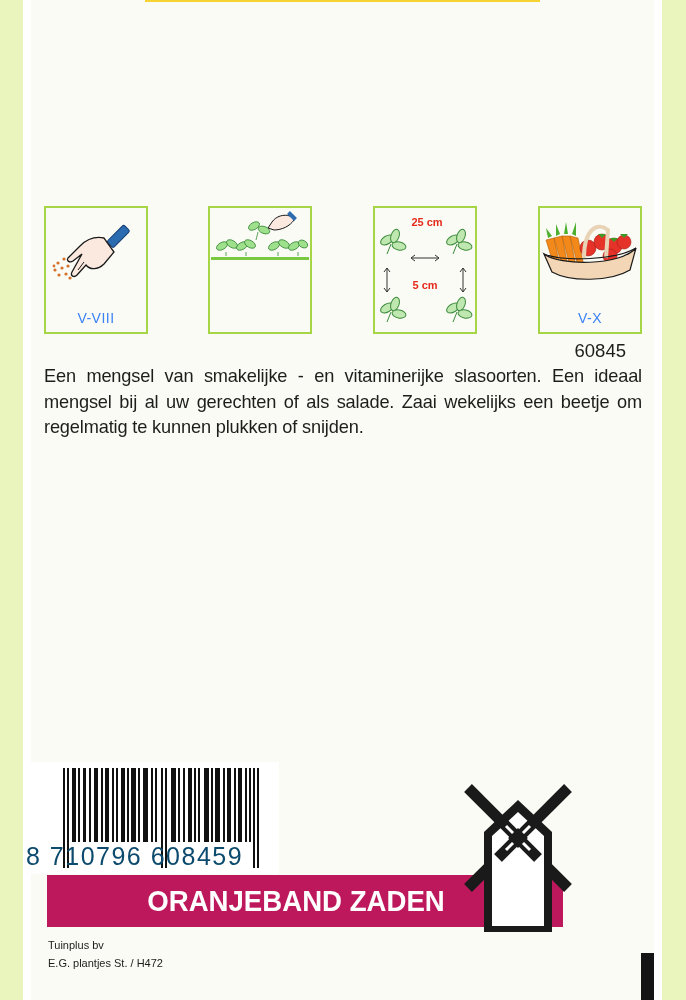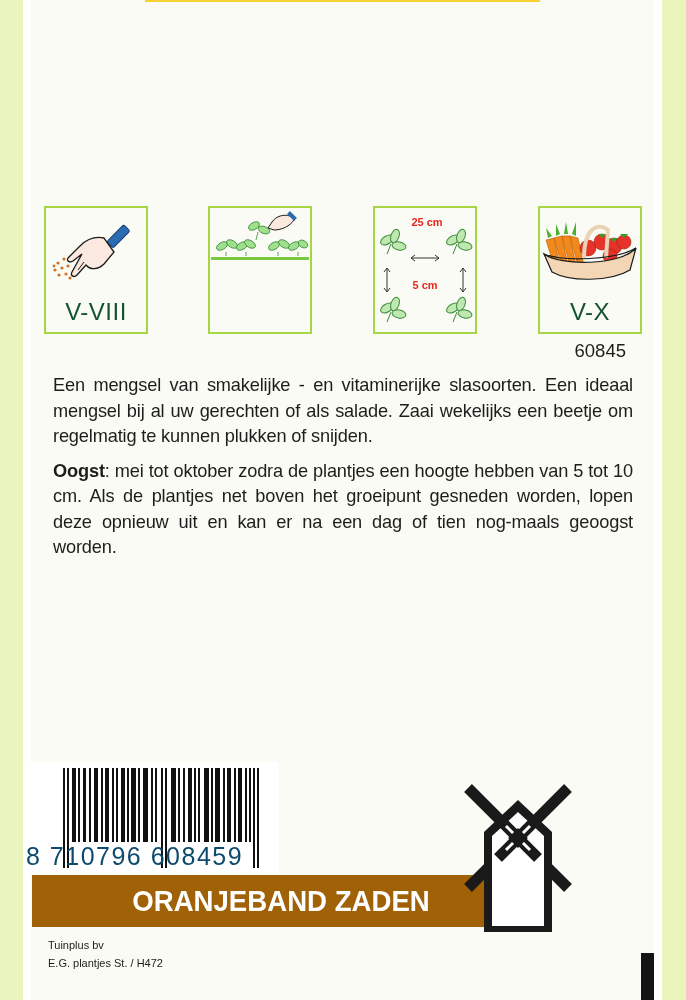--- a/index.html
+++ b/index.html
@@ -4,36 +4,36 @@
 <style>
   html, body { margin:0; padding:0; }
   body { width:686px; height:1000px; position:relative; overflow:hidden; background:#e9f5bd; font-family:"Liberation Sans", sans-serif; }
   .strip-left { position:absolute; left:0; top:0; width:23px; height:1000px; background:#e9f5bd; }
   .strip-right { position:absolute; left:662px; top:0; width:24px; height:1000px; background:#e9f5bd; }
   .gutter { position:absolute; top:0; width:8px; height:1000px; background:#ffffff; }
   .page { position:absolute; left:31px; top:0; width:623px; height:1000px; background:#fafbf4; }
   .yellow-line { position:absolute; left:145px; top:0; width:395px; height:2px; background:#f7d233; }
 
   .icon-box { position:absolute; top:206px; width:100px; height:124px; border:2px solid #a6d546; background:#fafbf4; box-sizing:content-box; }
-  .icon-box .caption { position:absolute; left:0; right:0; bottom:6px; text-align:center; font-size:24px; color:#14532d; letter-spacing:0.5px; }
+  .icon-box .caption { position:absolute; left:0; right:0; bottom:6px; text-align:center; font-size:14px; color:#3b82f6; letter-spacing:0.5px; }
   .icon-box svg { position:absolute; left:0; top:0; }
   .thin-text { position:absolute; left:0; right:0; top:60px; text-align:center; font-size:11.5px; line-height:13px; color:#111; }
 
   .title-row { position:absolute; left:44px; top:340px; width:598px; height:24px; }
   .title { position:absolute; left:0; top:0; font-size:18.5px; font-weight:bold; color:#1d1d1b; letter-spacing:-0.2px; }
   .code { position:absolute; right:16px; top:0; font-size:18.5px; color:#1d1d1b; }
   .body-text { position:absolute; left:44px; top:364px; width:598px; font-size:18.2px; line-height:25.5px; color:#1d1d1b; text-align:justify; letter-spacing:-0.15px; }
-  .body-text p { margin:9px; }
+  .body-text p { margin:0; }
   .body-text b { font-weight:bold; }
 
   .barcode-bg { position:absolute; left:31px; top:762px; width:248px; height:112px; background:#ffffff; }
   .barcode { position:absolute; left:63px; top:768px; }
   .barcode-num { position:absolute; left:26px; top:842px; font-size:25px; color:#0c4a6e; letter-spacing:1.5px; background:transparent; }
 
-  .orange-band { position:absolute; left:32px; top:875px; width:516px; height:52px; background:#a16207; }
+  .orange-band { position:absolute; left:47px; top:875px; width:516px; height:52px; background:#be185d; }
   .brand { position:absolute; left:85px; top:9px; width:328px; text-align:center; font-size:30px; font-weight:bold; color:#ffffff; letter-spacing:0px; transform:scaleX(0.92); transform-origin:center; white-space:nowrap; }
   .windmill { position:absolute; left:462px; top:782px; }
 
   .footer { position:absolute; left:48px; top:936px; font-size:11px; line-height:18px; color:#1d1d1b; }
   .black-bar { position:absolute; left:641px; top:953px; width:13px; height:47px; background:#141414; }
 </style>
 </head>
 <body>
 
 <div class="strip-left"></div>
@@ -166,21 +166,20 @@
   </svg>
   <div class="caption">V-X</div>
 </div>
 
 <div class="title-row">
   <div class="code">60845</div>
 </div>
 
 <div class="body-text">
   <p>Een mengsel van smakelijke - en vitaminerijke slasoorten. Een ideaal mengsel bij al uw gerechten of als salade. Zaai wekelijks een beetje om regelmatig te kunnen plukken of snijden.</p>
-  <p><b>Oogst</b><span>: mei tot oktober zodra de plantjes een hoogte hebben van 5 tot 10 cm. Als de plantjes net boven het groeipunt gesneden worden, lopen deze opnieuw uit en kan er na een dag of tien nog-maals geoogst worden.</span></p>
 </div>
 
 <div class="barcode-bg"></div>
 <svg class="barcode" width="212" height="100" viewBox="0 0 212 100">
   <g fill="#111">
     <rect x="0" y="0" width="2" height="100"></rect>
       <rect x="4" y="0" width="2" height="100"></rect>
     <rect x="9" y="0" width="4" height="74"></rect>
       <rect x="15" y="0" width="2" height="74"></rect>
       <rect x="20" y="0" width="3" height="74"></rect>

